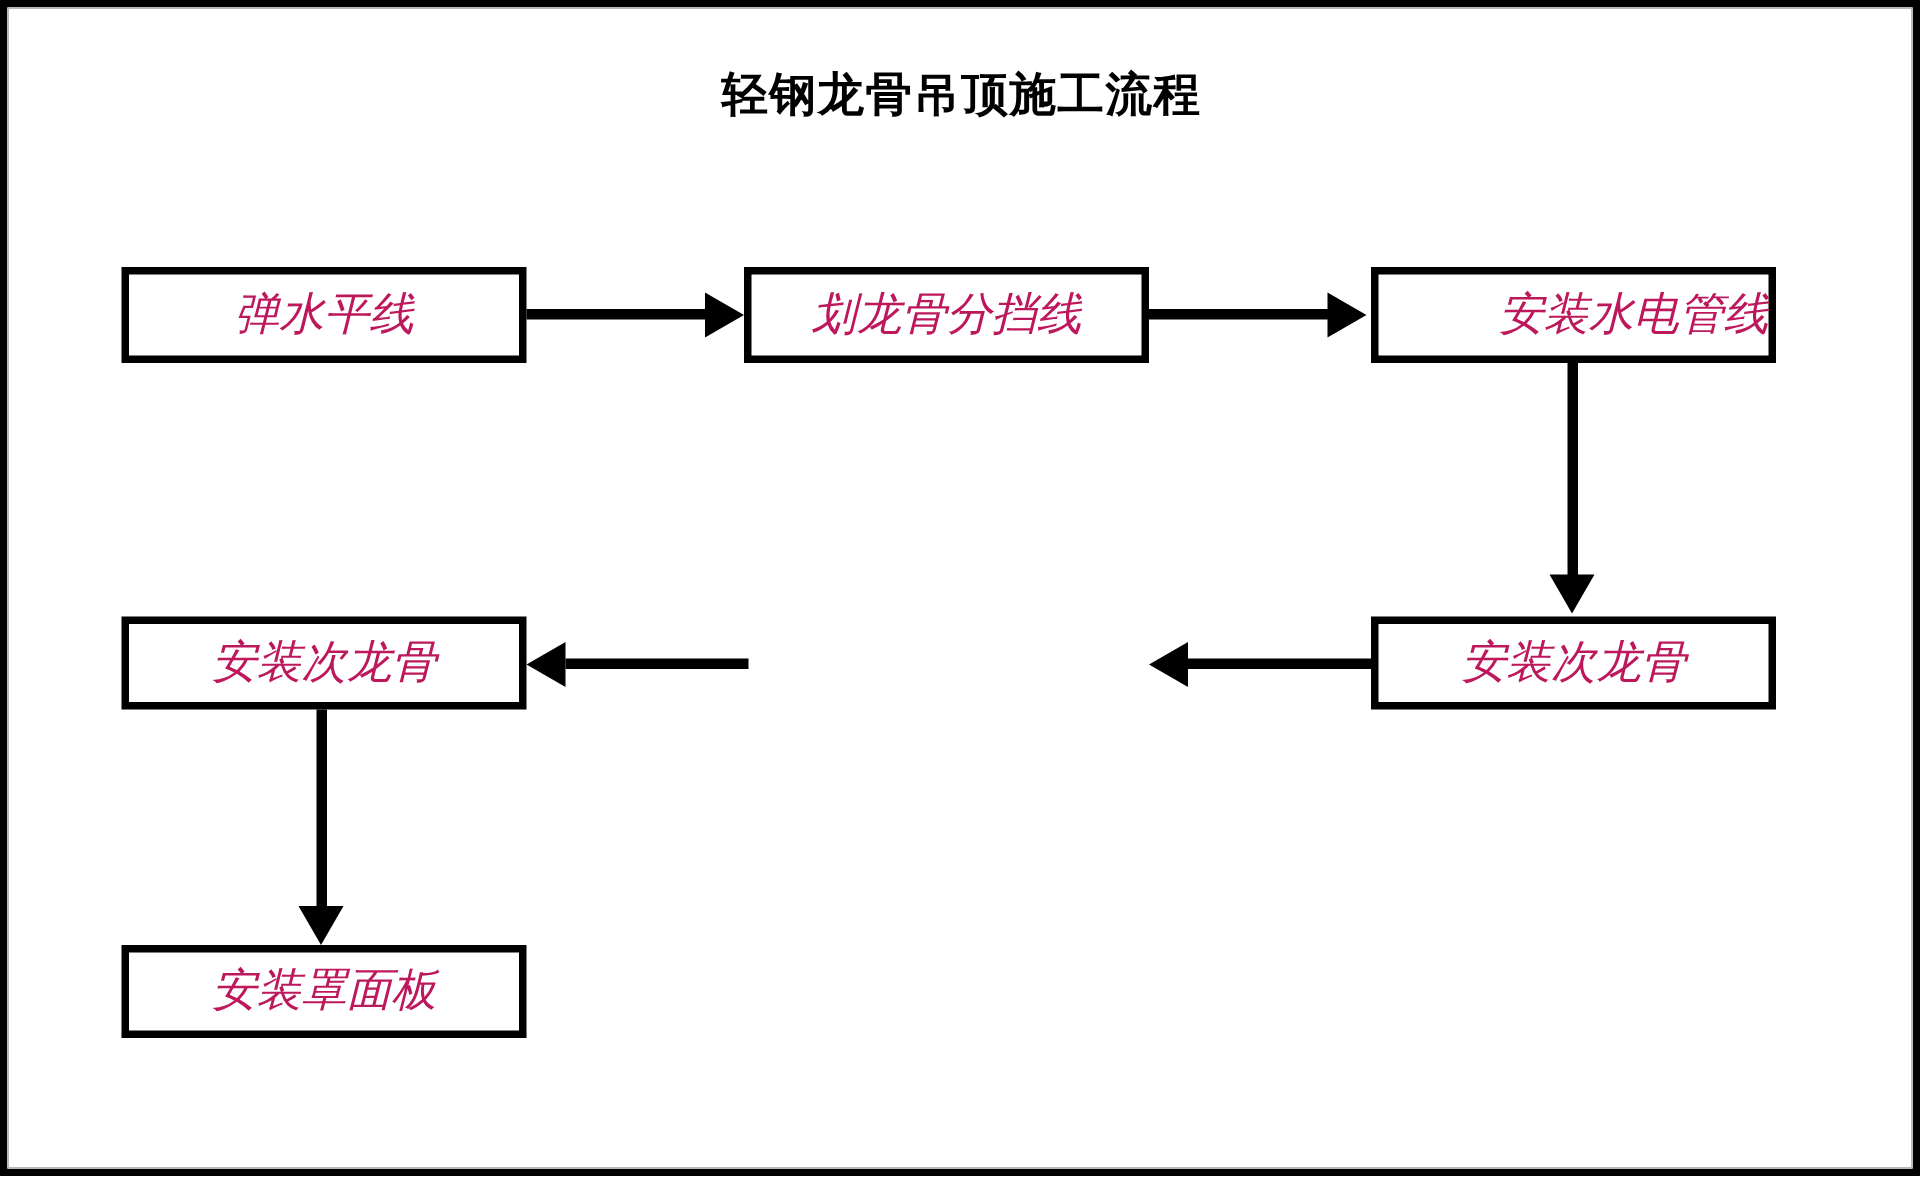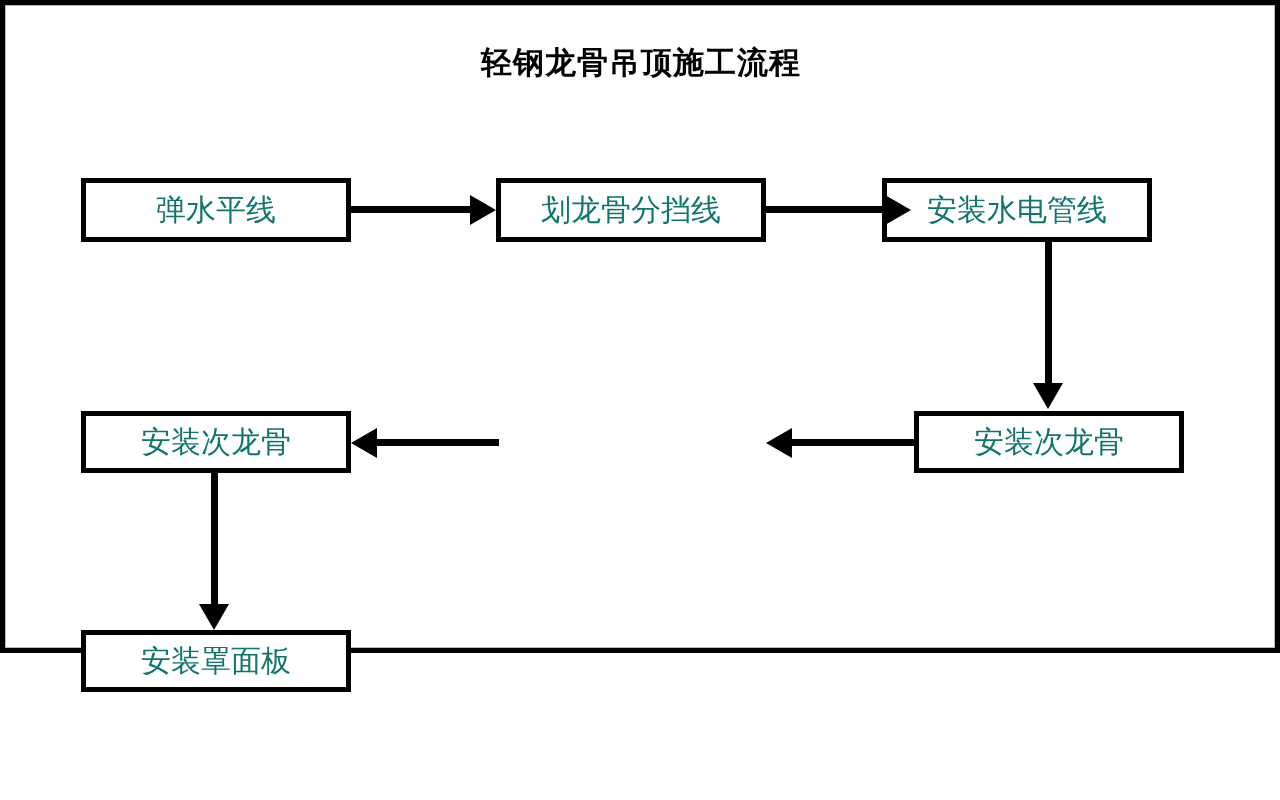--- a/index.html
+++ b/index.html
@@ -12,21 +12,21 @@
     height: 800px;
     overflow: hidden;
     font-family: "DejaVu Sans", "Liberation Sans", sans-serif;
   }
 
   #page-frame {
     position: absolute;
     left: 0;
     top: 0;
     width: 1280px;
-    height: 653px;
+    height: 784px;
     box-sizing: border-box;
     border: 5px solid #000000;
     background: #ffffff;
     padding-left: 38px;
   }
   #page-inner {
     position: absolute;
     left: 0;
     top: 0;
     right: 0;
@@ -50,25 +50,26 @@
   }
 
   .flow-node {
     position: absolute;
     box-sizing: border-box;
     border: 5px solid #000000;
     background: #ffffff;
     display: flex;
     align-items: center;
     justify-content: center;
-    color: #0f766e;
+    color: #be185d;
     font-size: 30px;
     line-height: 1;
     font-family: "DejaVu Sans", "Liberation Sans", sans-serif;
     white-space: nowrap;
+    font-style: italic;
   }
 
   
   .conn-h {
     position: absolute;
     height: 7px;
     background: #000000;
   }
   .head-right {
     position: absolute;
@@ -111,21 +112,21 @@
     <div id="chart-title">轻钢龙骨吊顶施工流程</div>
 
     <div class="flow-node" style="left:75px; top:172px; width:270px; height:64px;">
       <span>弹水平线</span>
     </div>
 
     <div class="flow-node" style="left:490px; top:172px; width:270px; height:64px;">
       <span>划龙骨分挡线</span>
     </div>
 
-    <div class="flow-node" style="left:876px; top:172px; width:270px; height:64px;">
+    <div class="flow-node" style="left:908px; top:172px; width:270px; height:64px;justify-content:flex-end;">
       <span>安装水电管线</span>
     </div>
 
     <div class="conn-h" style="left:345px; top:200px; width:122px;"></div>
     <div class="head-right" style="left:464px; top:189px;"></div>
 
     <div class="conn-h" style="left:760px; top:200px; width:122px;"></div>
     <div class="head-right" style="left:879px; top:189px;"></div>
 
     <div class="conn-v" style="left:1039px; top:236px; height:143px;"></div>

